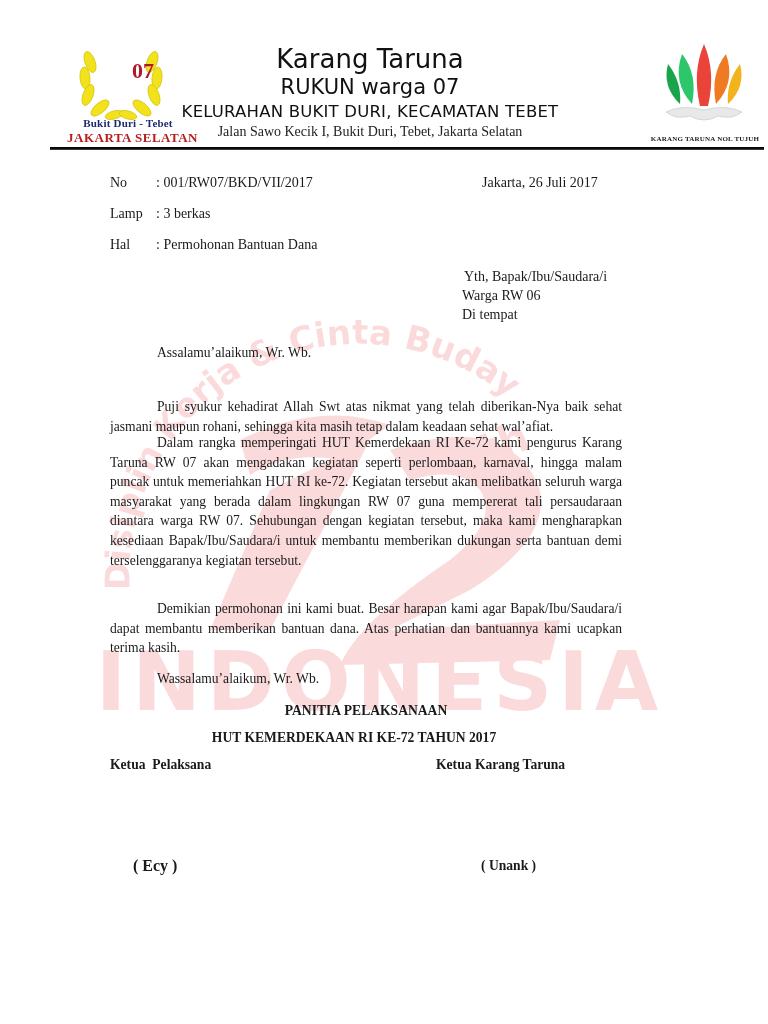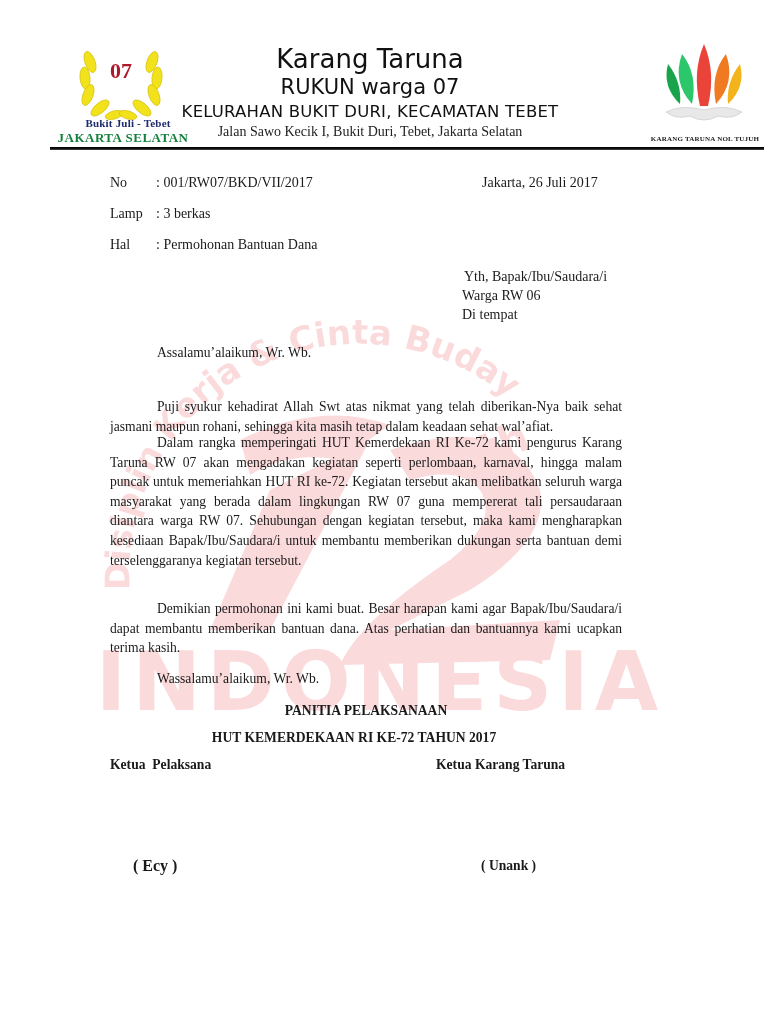--- a/index.html
+++ b/index.html
@@ -41,44 +41,44 @@
     }
     .logo-left .laurel {
       position: absolute;
       left: 28px; top: 0;
       width: 90px; height: 82px;
     }
     .logo-left .num {
       position: absolute;
       left: 40px; top: 18px;
       width: 66px;
-      text-align: center;
+      text-align: right;
       font-family: "Liberation Serif", serif;
       font-weight: bold;
       font-size: 22px;
       color: #b0182c;
     }
     .logo-left .sub1 {
       position: absolute;
       left: 20px; top: 77px;
       width: 120px;
       text-align: center;
       font-weight: bold;
       font-size: 11px;
       color: #1c2a6e;
       letter-spacing: 0.2px;
     }
     .logo-left .sub2 {
       position: absolute;
       left: 0; top: 90px;
       width: 150px;
-      text-align: center;
+      text-align: right;
       font-weight: bold;
       font-size: 13px;
-      color: #15803d;
+      color: #b91c1c;
       letter-spacing: 0.5px;
     }
 
     .logo-right {
       position: absolute;
       left: 650px; top: 40px;
       width: 110px; height: 110px;
       z-index: 2;
     }
     .logo-right svg { position: absolute; left: 8px; top: 2px; width: 92px; height: 90px; }
@@ -179,21 +179,21 @@
         <ellipse cx="24" cy="68" rx="5" ry="11" transform="rotate(50 24 68)"></ellipse>
         <ellipse cx="38" cy="75" rx="4" ry="9" transform="rotate(75 38 75)"></ellipse>
         <ellipse cx="76" cy="22" rx="5" ry="11" transform="rotate(20 76 22)"></ellipse>
         <ellipse cx="81" cy="38" rx="5" ry="11" transform="rotate(5 81 38)"></ellipse>
         <ellipse cx="78" cy="55" rx="5" ry="11" transform="rotate(-20 78 55)"></ellipse>
         <ellipse cx="66" cy="68" rx="5" ry="11" transform="rotate(-50 66 68)"></ellipse>
         <ellipse cx="52" cy="75" rx="4" ry="9" transform="rotate(-75 52 75)"></ellipse>
       </g>
     </svg>
     <div class="num">07</div>
-    <div class="sub1">Bukit Juli - Tebet</div>
+    <div class="sub1">Bukit Duri - Tebet</div>
     <div class="sub2">JAKARTA SELATAN</div>
   </div>
 
   <div class="logo-right">
     <svg viewBox="0 0 92 90">
       <path d="M10 22 Q4 45 22 62 Q24 40 10 22 Z" fill="#19a34a"></path>
       <path d="M24 12 Q14 40 34 62 Q40 32 24 12 Z" fill="#2cc66b"></path>
       <path d="M46 2 Q34 30 42 64 L50 64 Q58 30 46 2 Z" fill="#e9433a"></path>
       <path d="M68 12 Q52 32 58 62 Q78 40 68 12 Z" fill="#f07a22"></path>
       <path d="M82 22 Q68 40 70 62 Q88 45 82 22 Z" fill="#f3b41b"></path>

